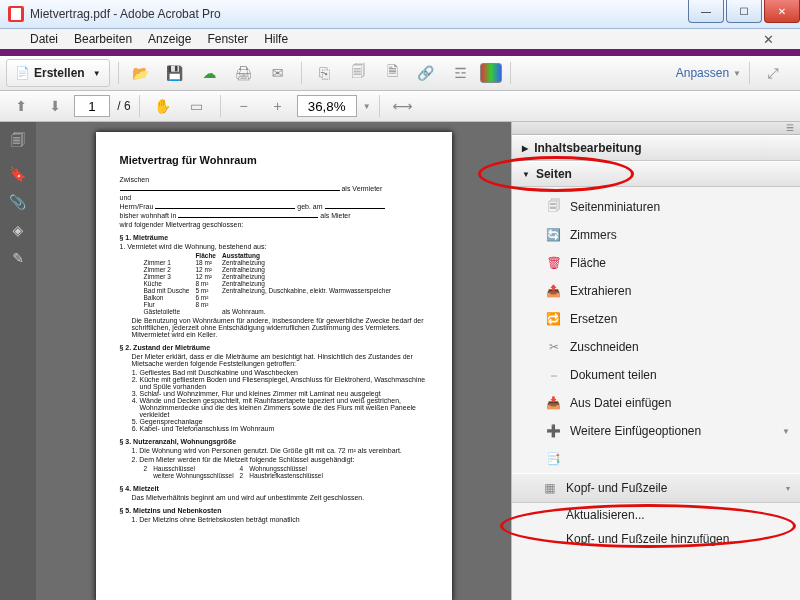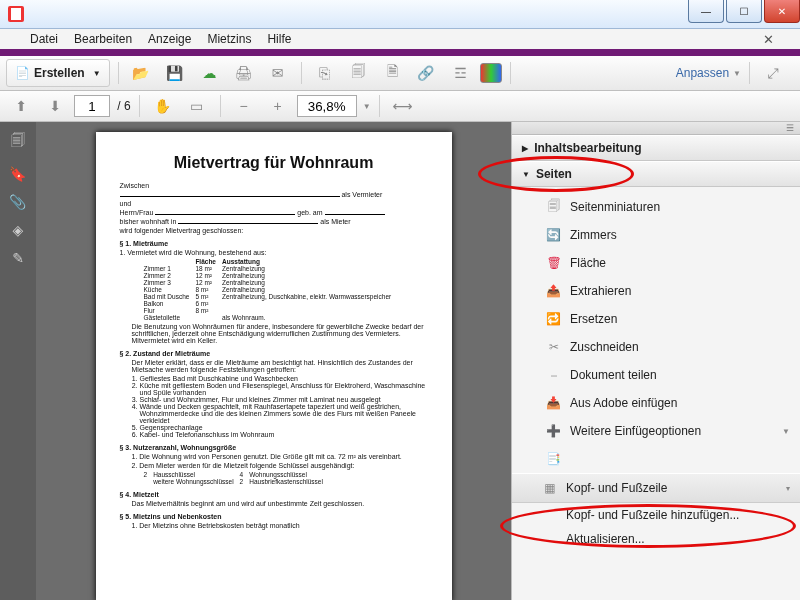--- a/index.html
+++ b/index.html
@@ -25,21 +25,21 @@
   .sep{width:1px;height:22px;background:#cfcfcf;margin:0 4px}
   .page-input{width:30px;height:18px;text-align:center;border:1px solid #aaa}
   .zoom-input{width:54px;height:18px;text-align:center;border:1px solid #aaa}
   .right-links{margin-left:auto;display:flex;align-items:center;gap:4px;padding-right:6px}
   .link{color:#3968a8;cursor:pointer}
   
   .main{flex:1;display:flex;overflow:hidden}
   .left-rail{width:36px;background:#5d5d5d;display:flex;flex-direction:column;align-items:center;padding-top:8px;gap:12px;color:#cfcfcf;font-size:14px}
   .doc-area{flex:1;background:#6d6d6d;display:flex;justify-content:center;align-items:flex-start;overflow:hidden;padding-top:10px}
   .page{width:356px;height:470px;background:#fff;box-shadow:0 0 6px #000;padding:18px 24px;box-sizing:border-box;font-size:7px;color:#111;overflow:hidden}
-  .page h1{text-align:center;font-size:16px;margin:4px 0 10px}
+  .page h1{font-size:11px;margin:4px 0 10px}
   .page p{margin:2px 0}
   .page .rule{border-bottom:1px solid #000;display:inline-block;min-width:120px}
   .page .sec{font-weight:bold;margin-top:6px}
   .page table{border-collapse:collapse;font-size:6.5px}
   .page td{padding:0 6px 0 0}
   .page .th td{font-weight:bold}
   
   .right-panel{width:288px;background:#f4f4f4;border-left:1px solid #bcbcbc;display:flex;flex-direction:column}
   .rp-head{height:12px;background:linear-gradient(#e8e8e8,#d8d8d8);border-bottom:1px solid #bbb;display:flex;justify-content:flex-end;align-items:center;padding-right:6px;font-size:9px;color:#777}
   .accordion-hdr{height:24px;background:linear-gradient(#f8f8f8,#e3e3e3);border-top:1px solid #fff;border-bottom:1px solid #c7c7c7;display:flex;align-items:center;padding:0 10px;font-weight:600;gap:6px}
@@ -54,32 +54,33 @@
   
   .oval{position:absolute;border:3px solid #e10b0b;border-radius:50%;pointer-events:none}
   
   .c-ylw{color:#d6a21a}.c-blu{color:#3a78c8}.c-grn{color:#3c9a3c}.c-gry{color:#888}.c-red{color:#d24}
 </style>
 </head>
 <body>
 
 <div class="titlebar">
   <div class="app-icon"></div>
+  <div class="title">Mietvertrag.pdf - Adobe Acrobat Pro</div>
   <div class="win-buttons">
     <div class="win-btn">—</div>
     <div class="win-btn">☐</div>
     <div class="win-btn close">✕</div>
   </div>
 </div>
 
 <div class="menubar">
   <div class="menu-item">Datei</div>
   <div class="menu-item">Bearbeiten</div>
   <div class="menu-item">Anzeige</div>
-  <div class="menu-item">Mietzins</div>
+  <div class="menu-item">Fenster</div>
   <div class="menu-item">Hilfe</div>
   <div class="close-x">✕</div>
 </div>
 
 <div class="toolbar">
   <div class="erstellen">
     <span style="color:#d02">📄</span>
     <span>Erstellen</span>
     <span class="drop">▼</span>
   </div>
@@ -263,38 +264,38 @@
       <div class="tool-row">
           <span class="ico c-gry">✂</span>
           <span>Zuschneiden</span>
         </div>
       <div class="tool-row">
           <span class="ico c-gry">⎯</span>
           <span>Dokument teilen</span>
         </div>
       <div class="tool-row">
           <span class="ico c-grn">📥</span>
-          <span>Aus Adobe einfügen</span>
+          <span>Aus Datei einfügen</span>
         </div>
       <div class="tool-row">
           <span class="ico c-grn">➕</span>
           <span>Weitere Einfügeoptionen</span>
           <span class="chev" style="margin-left:auto;margin-right:10px;font-size:8px;color:#888">▼</span>
         </div>
       <div class="tool-row">
           <span class="ico c-grn">📑</span>
         </div>
 
       <div class="tool-row group">
         <span class="ico c-gry">▦</span>
         <span>Kopf- und Fußzeile</span>
         <span class="chev">▾</span>
       </div>
       <div class="submenu">
+        <div class="sub-row">Aktualisieren...</div>
         <div class="sub-row">Kopf- und Fußzeile hinzufügen...</div>
-        <div class="sub-row">Aktualisieren...</div>
       </div>
     </div>
   </div>
 </div>
 
 <div class="oval" style="left:478px;top:156px;width:150px;height:30px"></div>
 <div class="oval" style="left:500px;top:504px;width:290px;height:38px"></div>
 
 </body></html>

